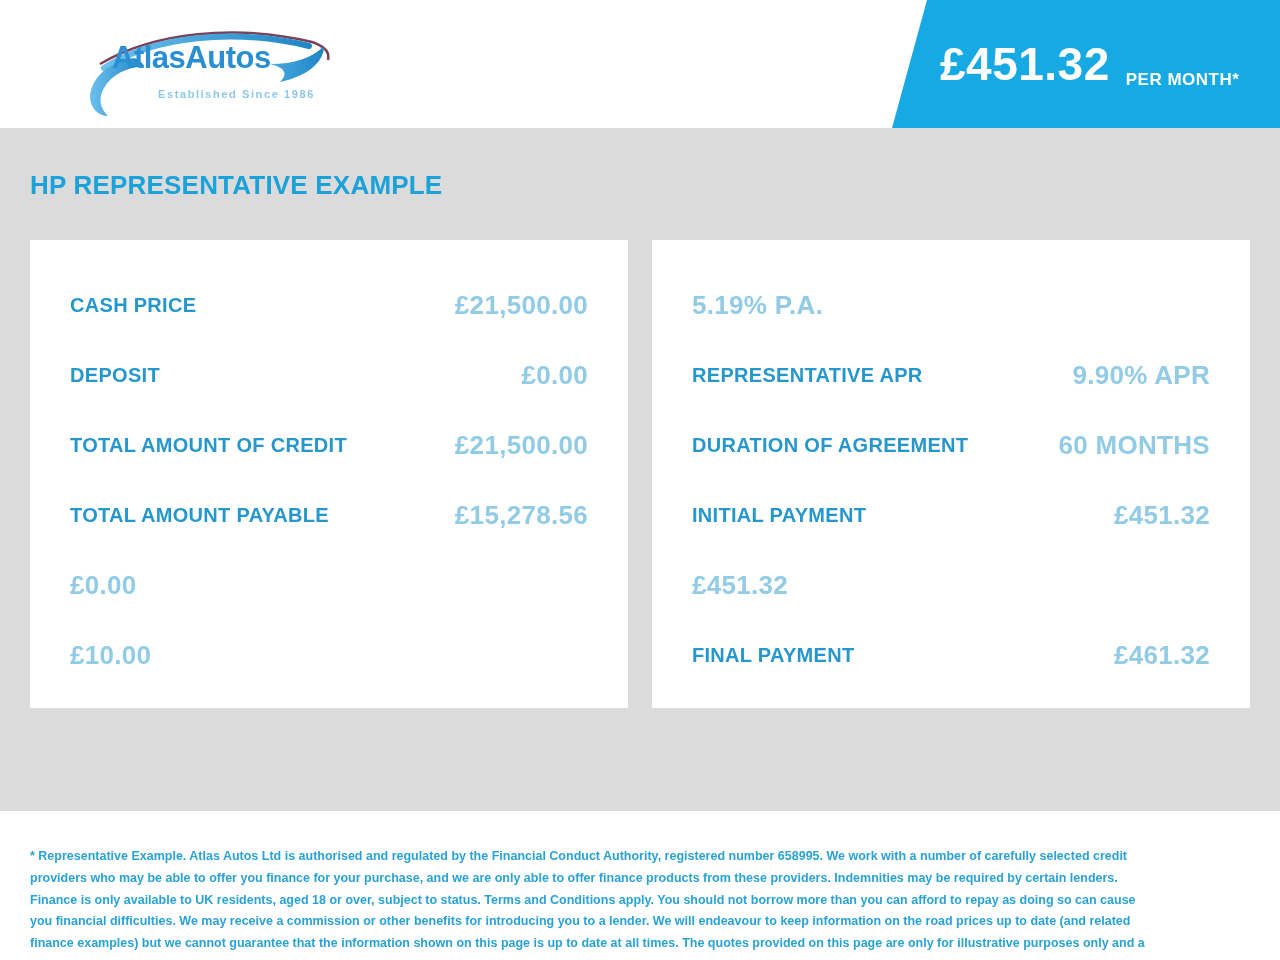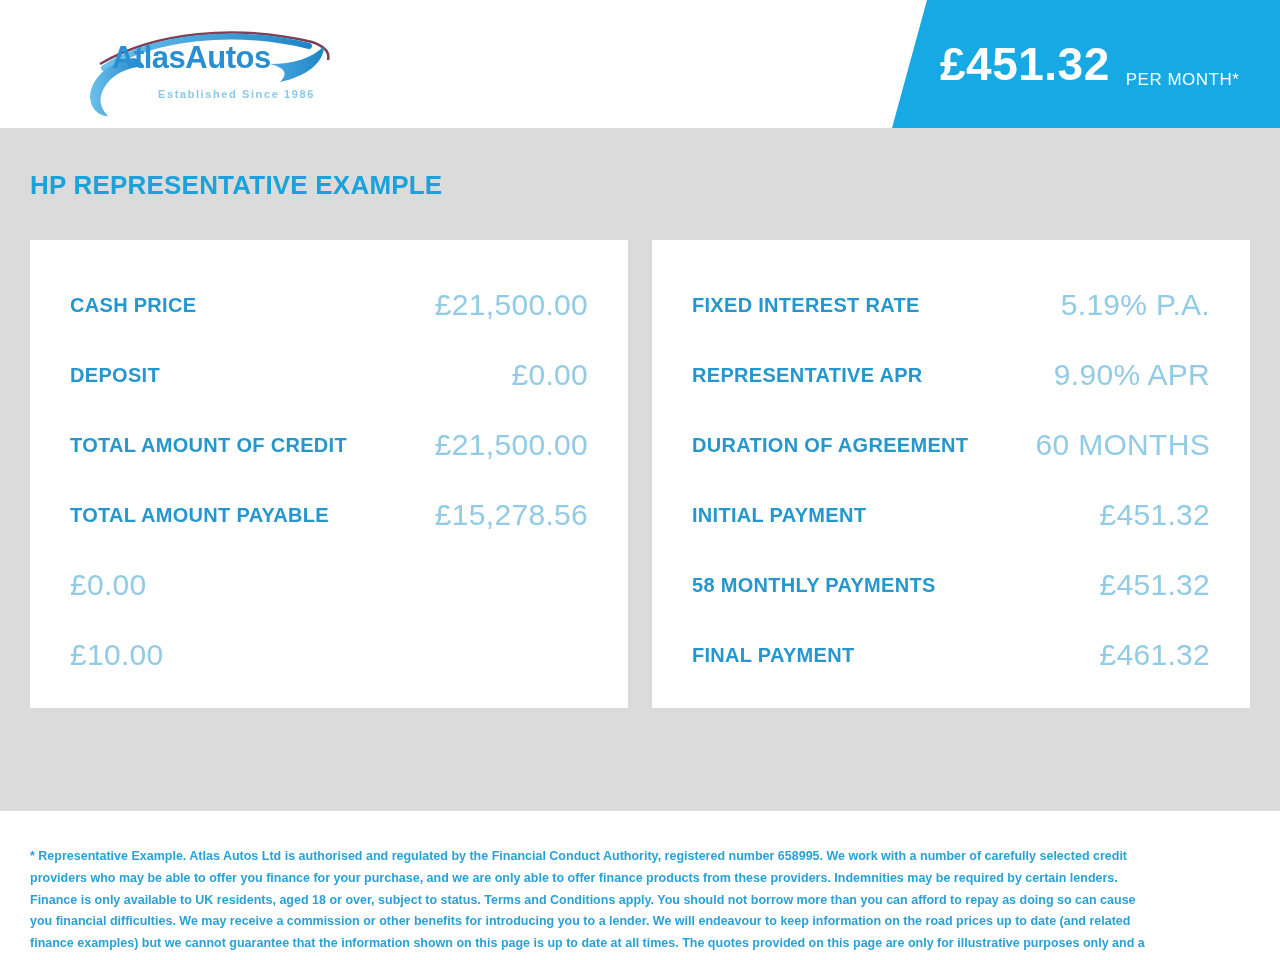--- a/index.html
+++ b/index.html
@@ -16,32 +16,32 @@
   .logo{position:absolute;left:84px;top:24px;width:280px;height:92px;}
   .logo svg{position:absolute;left:0;top:0;}
   .logo-text{position:absolute;left:28px;top:16px;font-size:31px;font-weight:bold;
     color:var(--logo-blue);letter-spacing:-0.5px;}
   .logo-sub{position:absolute;left:74px;top:64px;font-size:11px;font-weight:bold;
     letter-spacing:1.6px;color:#8cc8ea;white-space:nowrap;}
   .banner{position:absolute;right:0;top:0;width:420px;height:128px;background:var(--banner-blue);
     clip-path:polygon(67px 0,100% 0,100% 100%,32px 100%);
     display:flex;align-items:center;padding-left:80px;}
   .banner .price{font-size:46px;font-weight:bold;color:var(--white);letter-spacing:0.5px;}
-  .banner .per{font-size:17px;font-weight:normal;color:var(--white);margin-left:16px;
+  .banner .per{font-size:17px;font-weight:bold;color:var(--white);margin-left:16px;
     margin-top:32px;letter-spacing:0.5px;}
 
   
   .main{width:1280px;height:683px;background:var(--page-gray);}
   .page-title{padding:42px 0 0 30px;font-size:26px;font-weight:bold;color:var(--heading-blue);
     letter-spacing:0.2px;line-height:30px;}
   .panels{display:flex;gap:24px;margin:40px 30px 10px 30px;}
   .panel{flex:1;background:var(--white);height:468px;padding-top:30px;}
   .row{height:70px;display:flex;justify-content:space-between;align-items:center;padding:0 40px;}
   .row .lbl{font-size:20px;font-weight:bold;color:var(--label-blue);letter-spacing:0.3px;}
-  .row .val{font-size:30px;font-weight:normal;color:var(--value-blue);letter-spacing:0.3px;}
+  .row .val{font-size:26px;font-weight:bold;color:var(--value-blue);letter-spacing:0.3px;}
 
   
   .footer{width:1180px;height:225px;background:var(--white);padding:35px 30px 0 30px;}
   .disclaimer{max-width:1125px;font-size:12.5px;font-weight:bold;line-height:21.8px;
     color:var(--footer-blue);}
 </style>
 </head>
 <body>
 
 <div class="header">
@@ -95,37 +95,35 @@
       <div class="row">
         <span class="val">£0.00</span>
       </div>
       <div class="row">
         <span class="val">£10.00</span>
       </div>
     </div>
 
     <div class="panel">
       <div class="row">
-        <span class="lbl">FIXED INTEREST RATE</span>
         <span class="val">5.19% P.A.</span>
       </div>
       <div class="row">
         <span class="lbl">REPRESENTATIVE APR</span>
         <span class="val">9.90% APR</span>
       </div>
       <div class="row">
         <span class="lbl">DURATION OF AGREEMENT</span>
         <span class="val">60 MONTHS</span>
       </div>
       <div class="row">
         <span class="lbl">INITIAL PAYMENT</span>
         <span class="val">£451.32</span>
       </div>
       <div class="row">
-        <span class="lbl">58 MONTHLY PAYMENTS</span>
         <span class="val">£451.32</span>
       </div>
       <div class="row">
         <span class="lbl">FINAL PAYMENT</span>
         <span class="val">£461.32</span>
       </div>
     </div>
 
   </div>
 </div>

